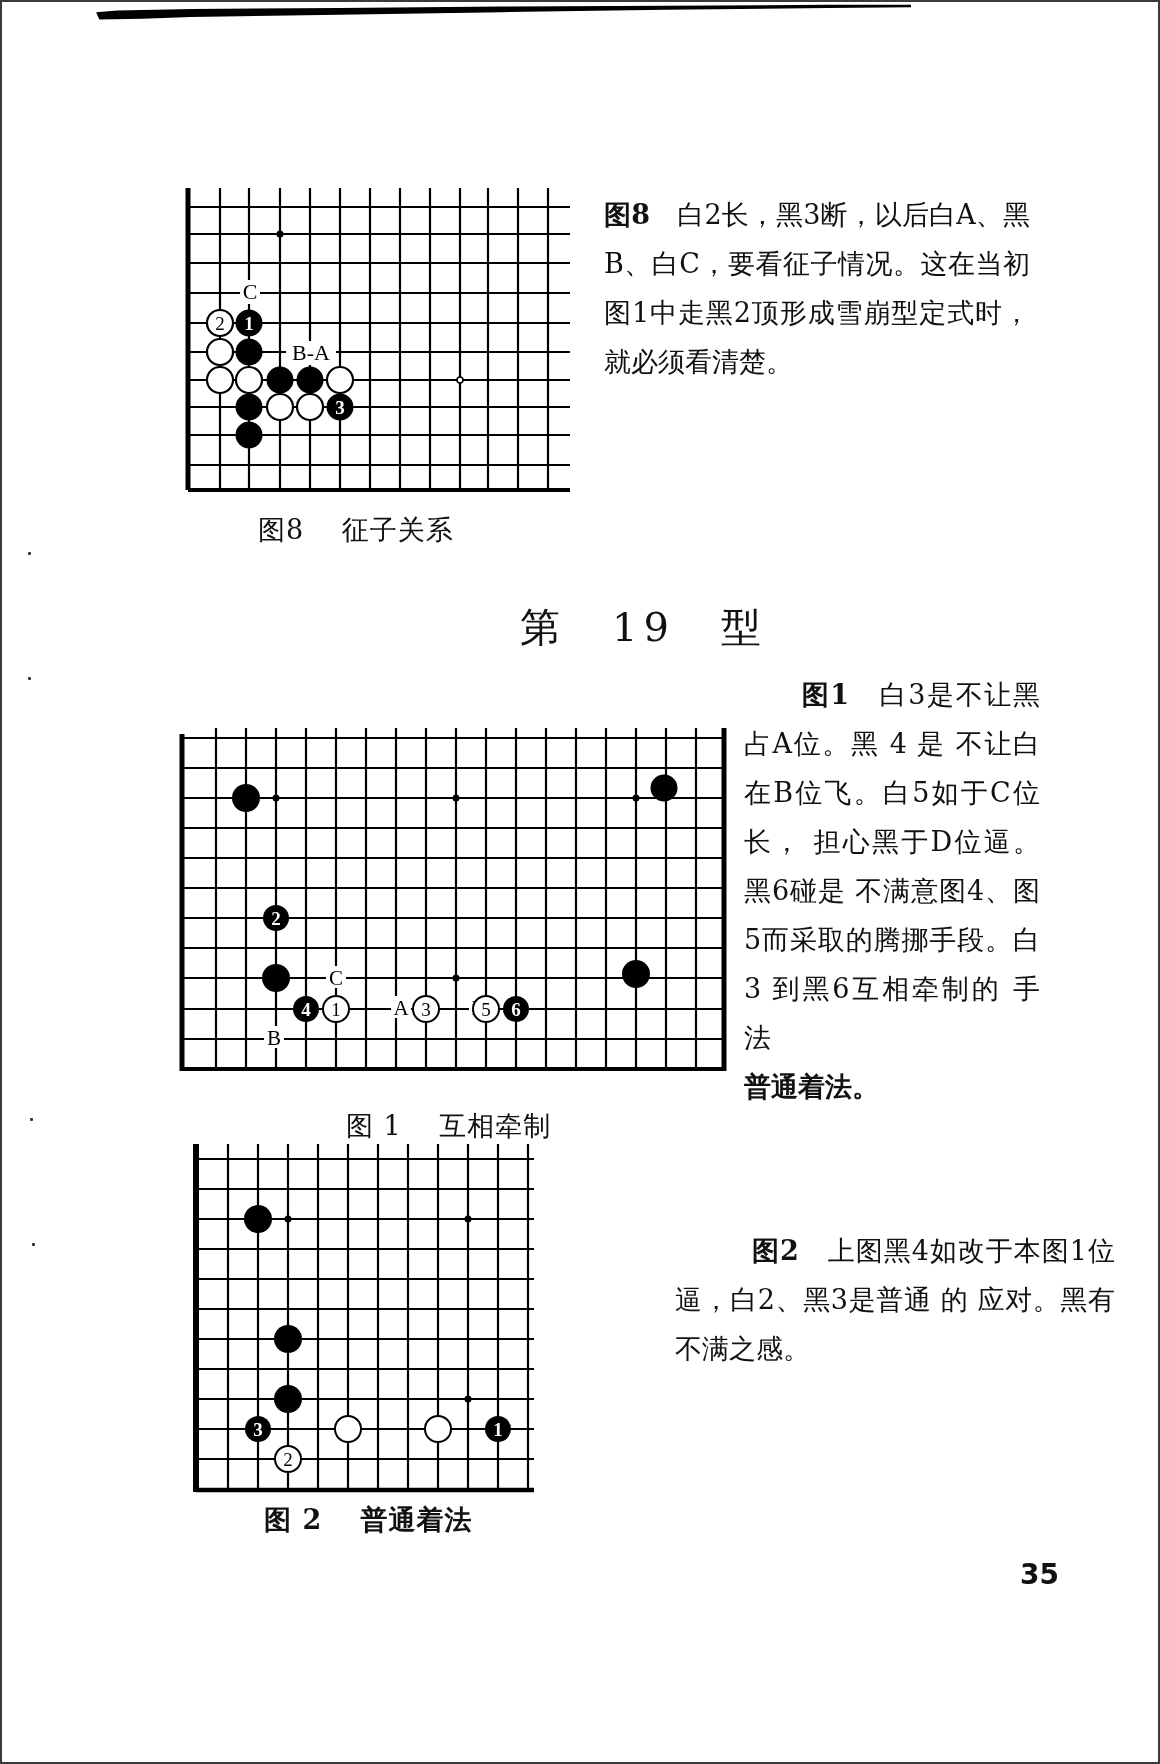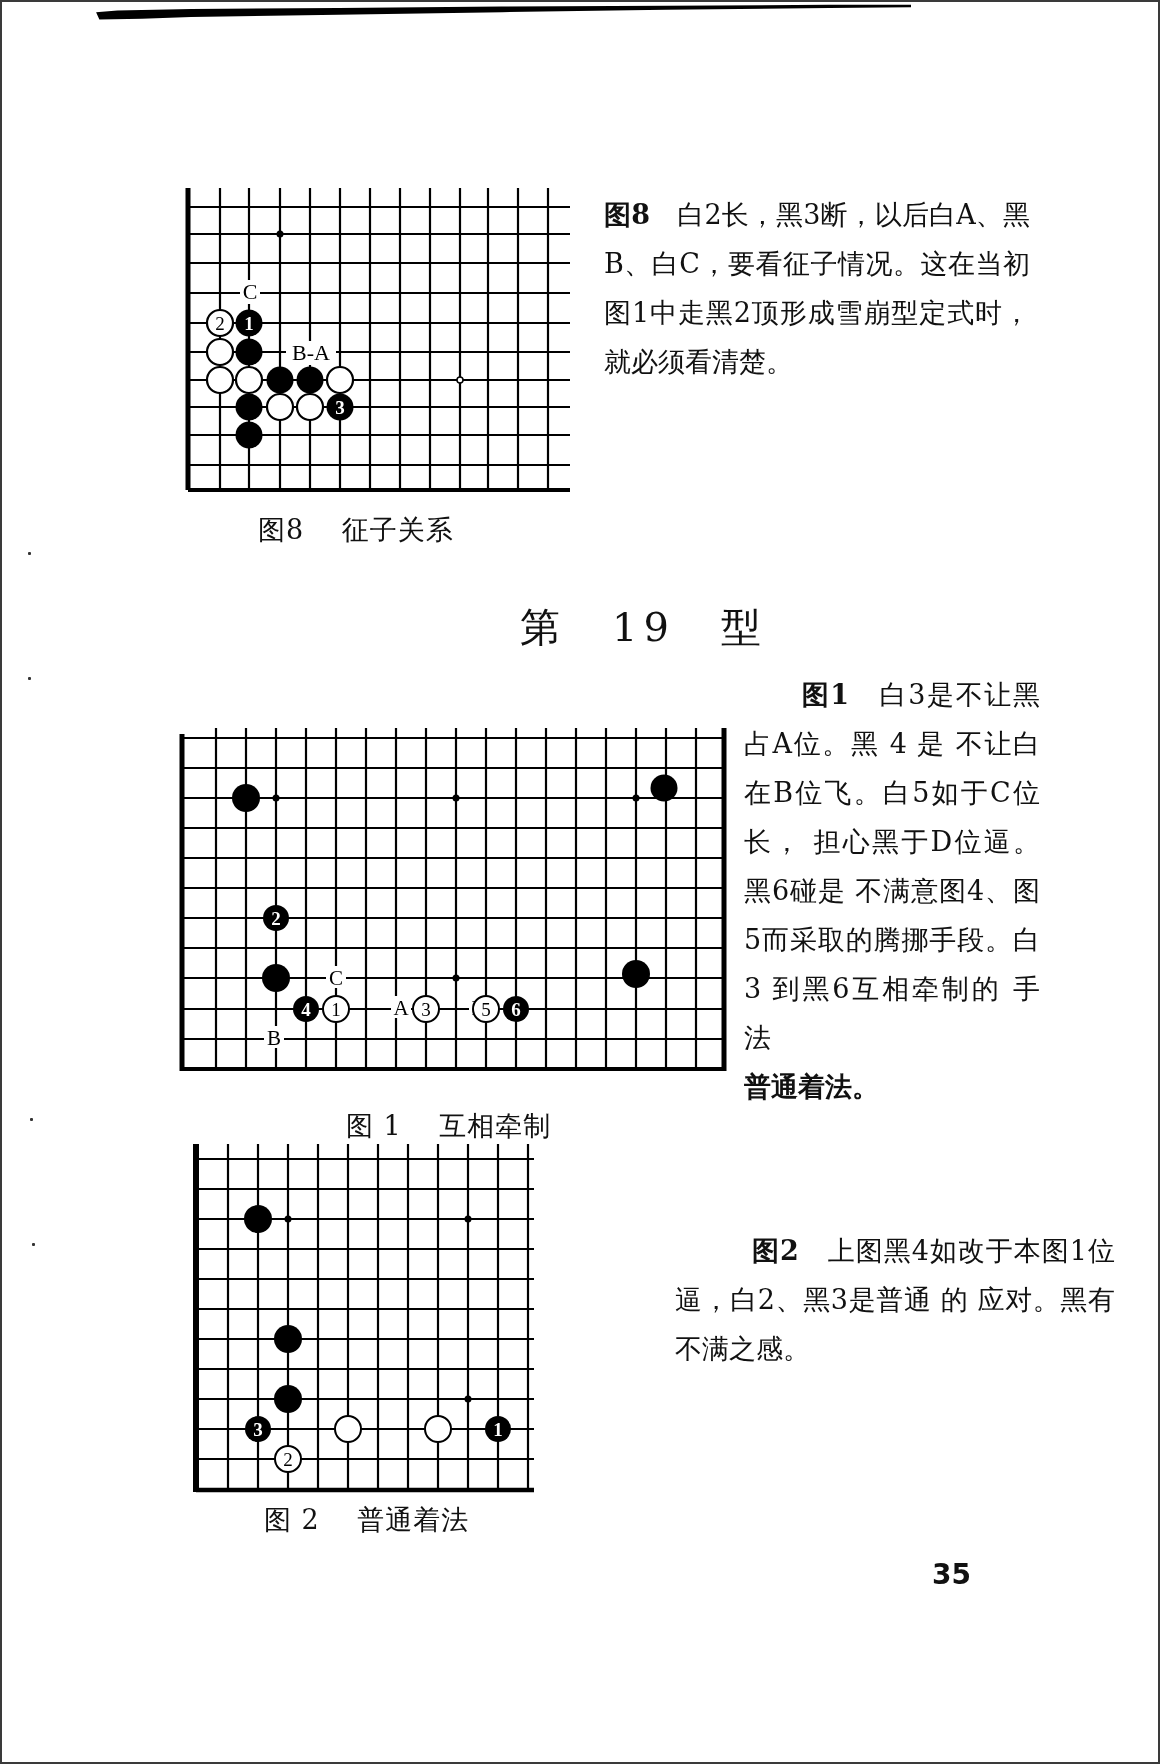--- a/index.html
+++ b/index.html
@@ -229,19 +229,19 @@
   <text x="312" y="298" font-size="19" text-anchor="middle" fill="#fff" font-weight="bold">1</text>
 
   <g fill="#fff" stroke="#000" stroke-width="2">
     <circle cx="162" cy="291" r="13"></circle>
     <circle cx="252" cy="291" r="13"></circle>
     <circle cx="102" cy="321" r="13"></circle>
   </g>
   <text x="102" y="328" font-size="19" text-anchor="middle" fill="#000">2</text>
 </svg>
 
-<div class="caption" style="left:264px;top:1502px;font-weight:normal;">图 2　 普通着法</div>
+<div class="caption" style="left:264px;top:1502px;font-weight:bold;">图 2　 普通着法</div>
 
 <div class="para" style="left:631px;top:1226px;width:440px;margin-left:44px;">
   <span style="display:inline-block;width:76px;"></span><span class="lead">图2</span><span>　上图黑4如改于本图1位逼，白2、黑3是普通 的 应对。黑有不满之感。</span>
 </div>
 
-<div class="pagenum" style="left:932px;top:1558px;">35</div>
+<div class="pagenum" style="left:1020px;top:1558px;">35</div>
 
 </body></html>

